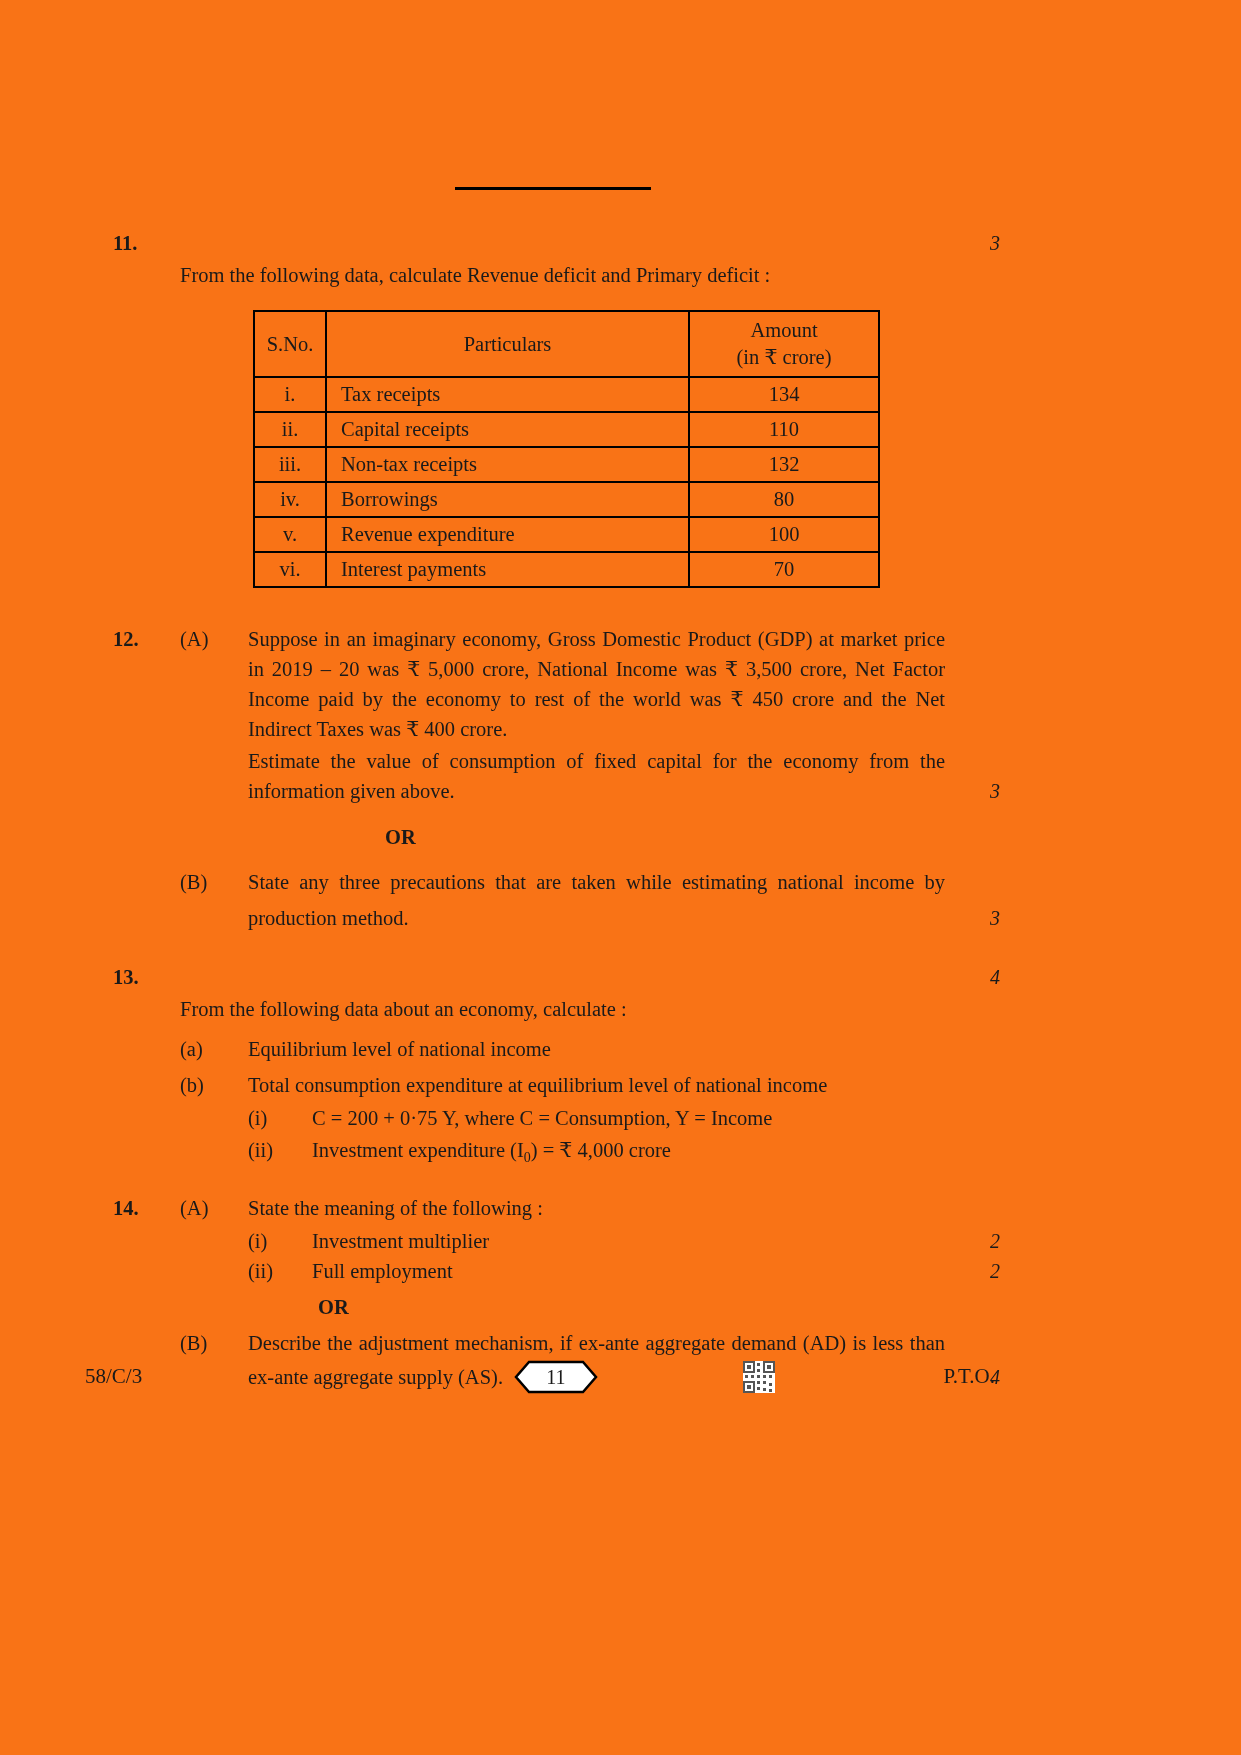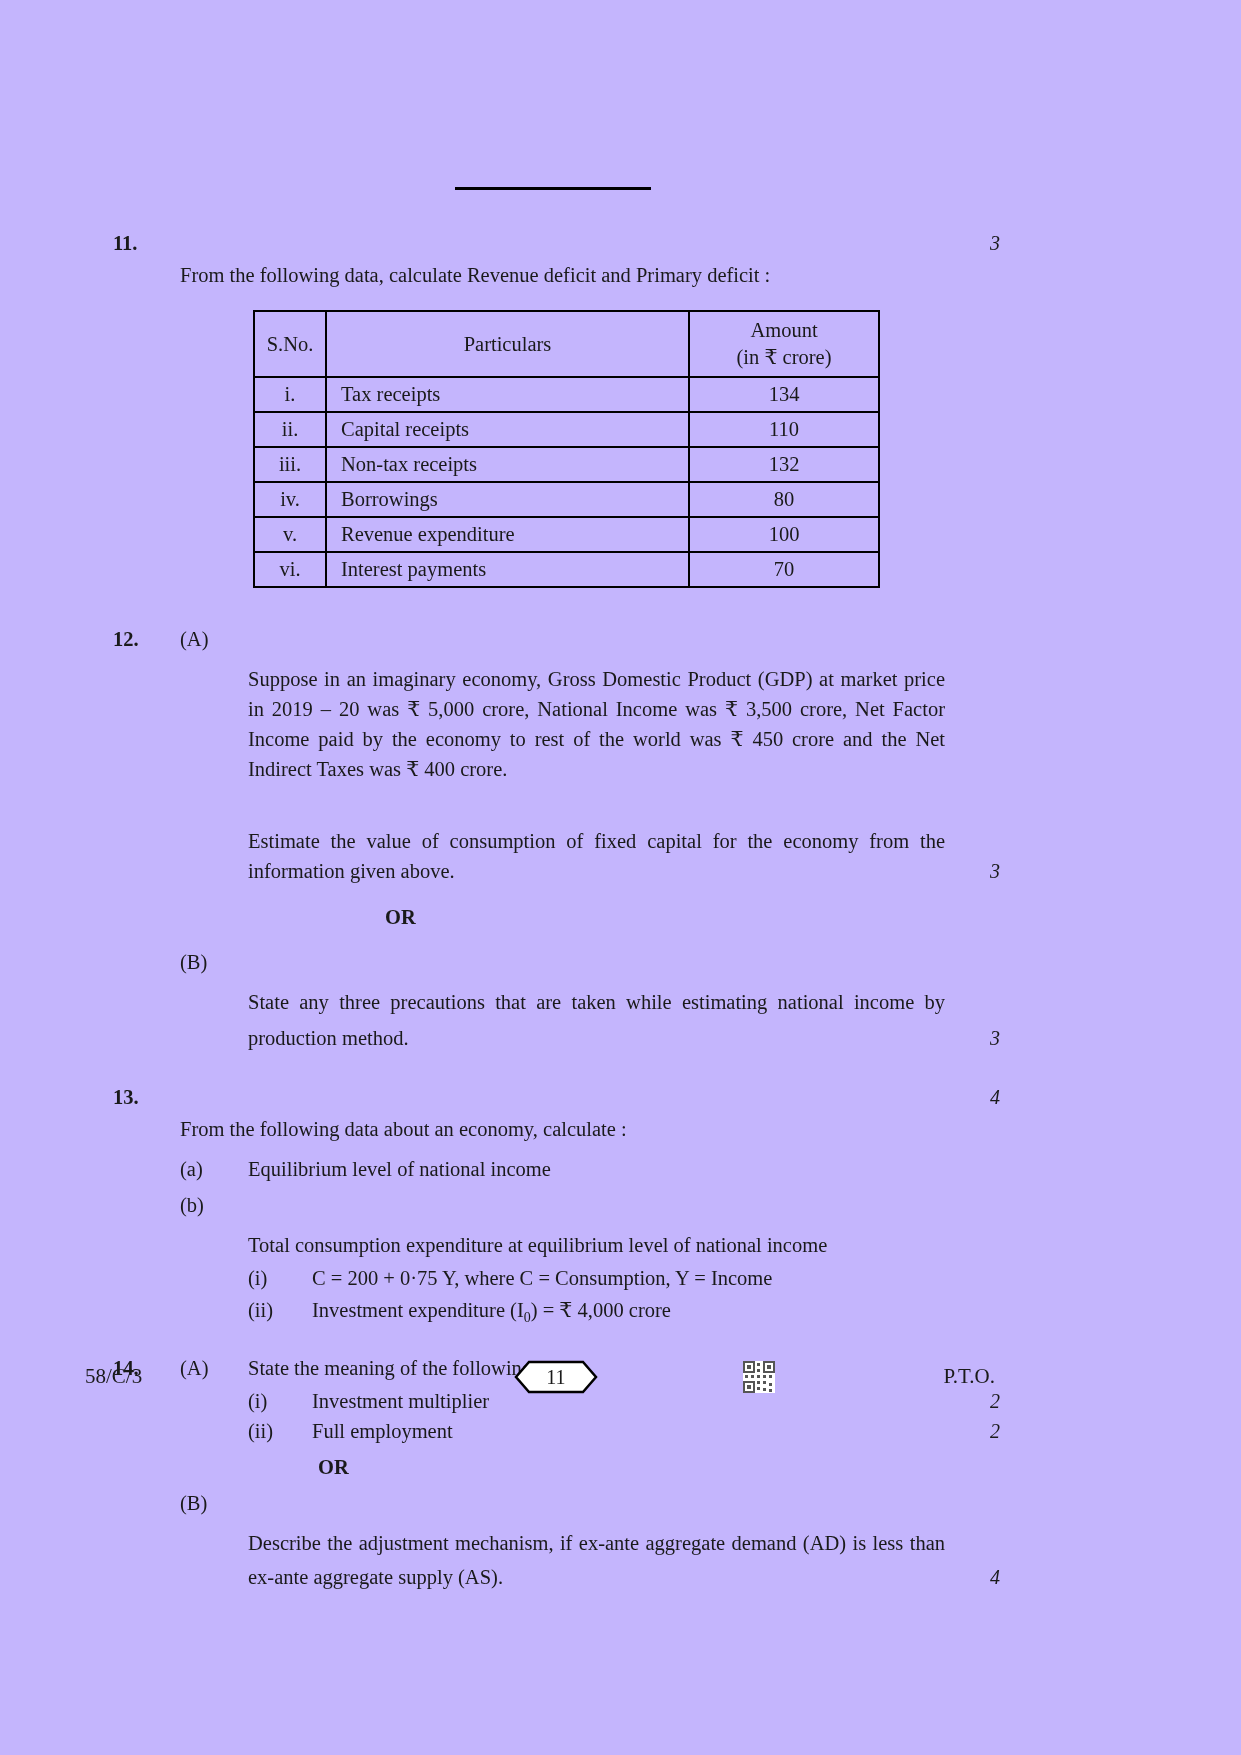--- a/index.html
+++ b/index.html
@@ -1,21 +1,21 @@
 <!DOCTYPE html>
 <html><head>
 <meta charset="utf-8">
 <style>
   html,body { margin:0; padding:0; background:#e8e8e8; }
   .page {
     position: relative;
     width: 1241px;
     height: 1755px;
     margin: 0 auto;
-    background: #c4b5fd;
+    background: #f97316;
     font-family: "Liberation Serif", "DejaVu Serif", serif;
     font-size: 20.5px;
     color: #1a1a1a;
     overflow: hidden;
   }
   .top-rule {
     position: absolute;
     left: 455px; top: 187px;
     width: 196px; height: 3px;
     background: #000;
@@ -26,21 +26,21 @@
     display: grid;
     grid-template-columns: 113px 67px 68px 697px 55px;
     line-height: 30px;
   }
   .gnum   { grid-column: 2; font-weight: bold; }
   .gsub   { grid-column: 3; }
   .gbody  { grid-column: 4; }
   .gwide  { grid-column: 3 / 5; margin-top: 32px; }
   .gmarks { grid-column: 5; text-align: right; font-style: italic; font-size: 20px; }
   .marks-bottom { align-self: end; }
-  .just { text-align: justify; margin-top: 40px; }
+  .just { text-align: justify; }
 
   .or-label { font-weight: bold; }
 
   
   .subitem { display: grid; grid-template-columns: 64px 1fr; }
 
   
   .qtable {
     margin: 20px 0 0 253px;
     border-collapse: collapse;

